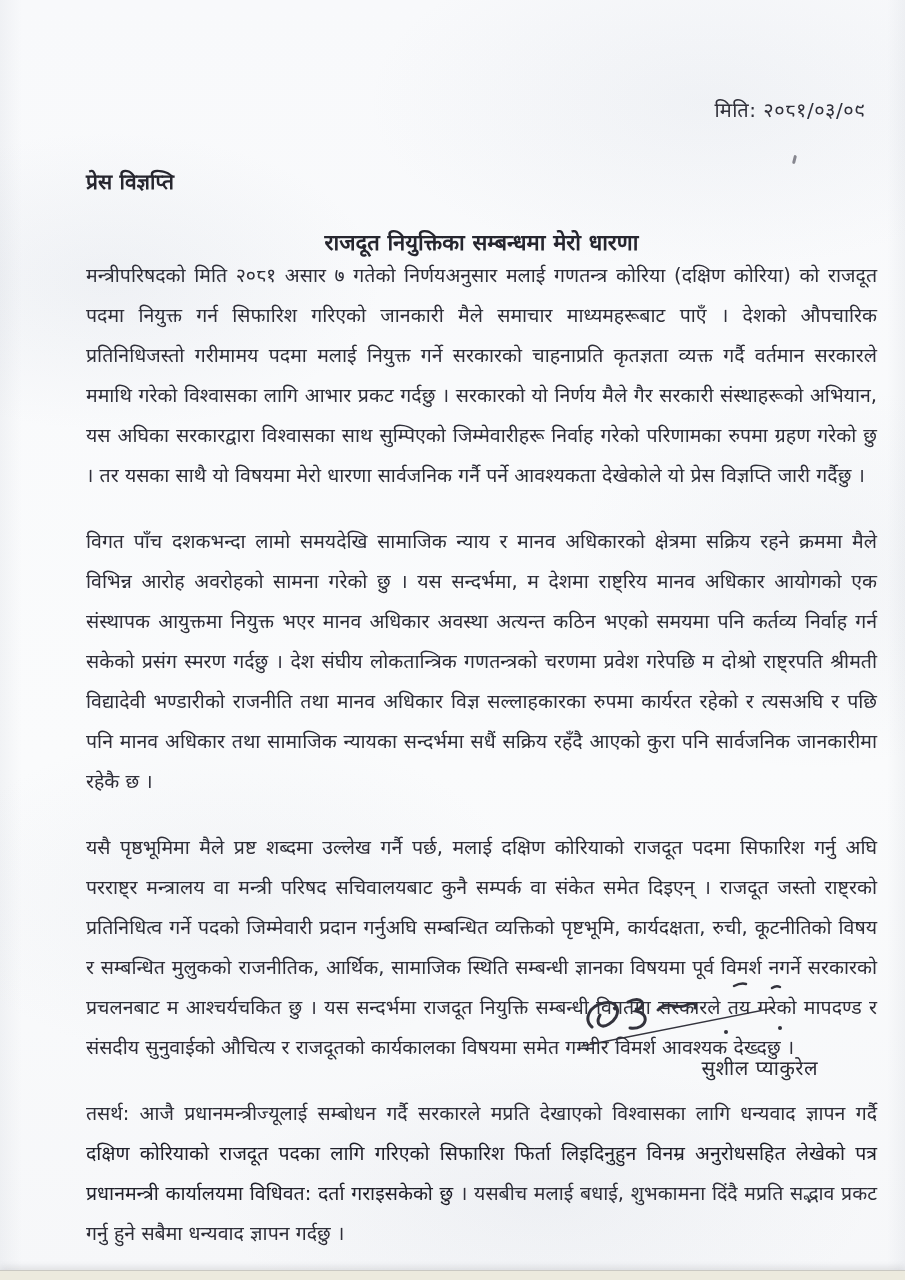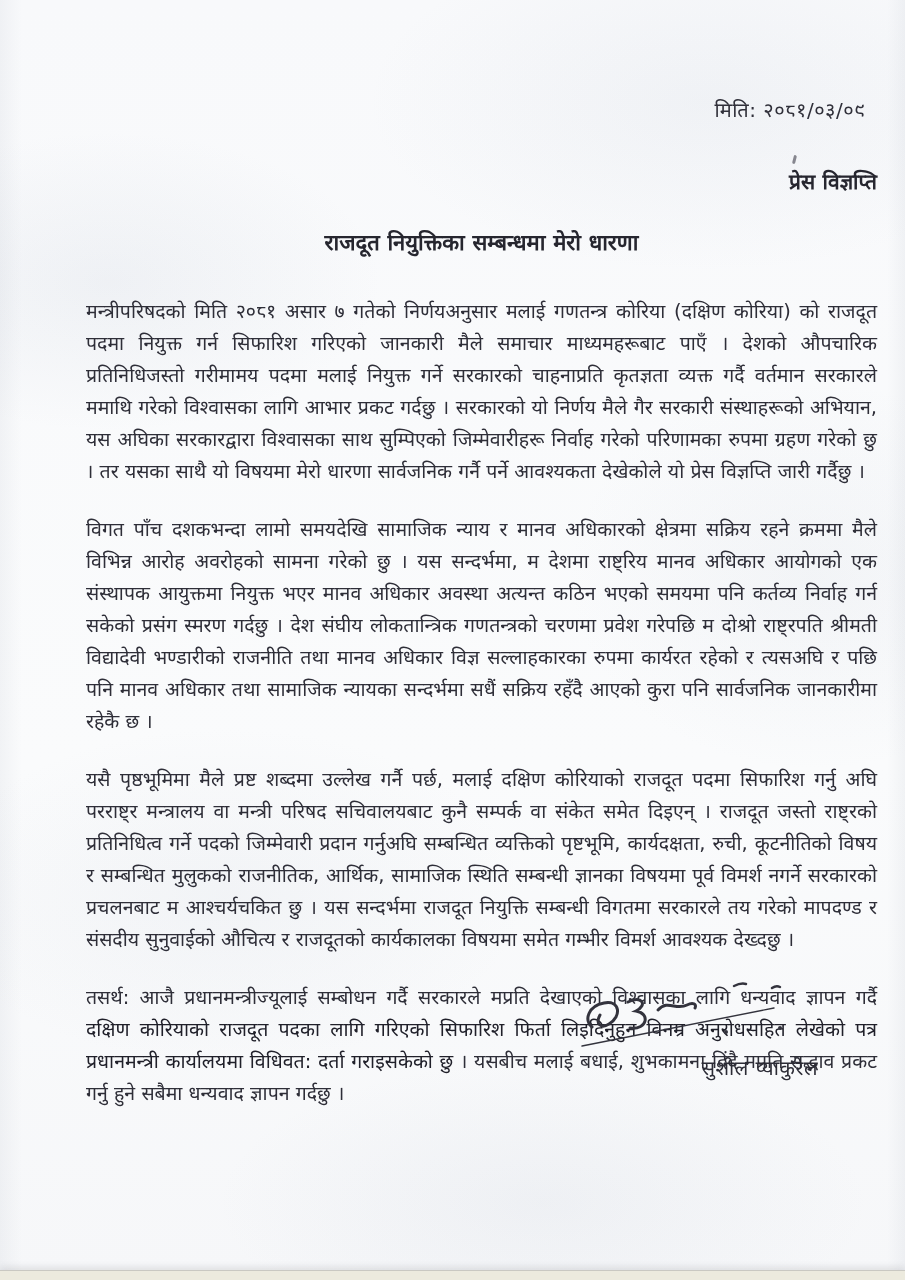--- a/index.html
+++ b/index.html
@@ -31,36 +31,35 @@
   }
   .date-line {
     text-align: right;
     padding-right: 12px;
     font-size: 20px;
     letter-spacing: 0.5px;
     color: #30303a;
   }
   .doc-title {
     margin-top: 44px;
-    text-align: right;
+    text-align: left;
     font-size: 21px;
     font-weight: bold;
     color: #26262f;
   }
   .doc-subtitle {
     margin-top: 31px;
     text-align: center;
     font-size: 22px;
     font-weight: bold;
     color: #26262f;
   }
   .body-block {
-    margin-top: 40px;
     font-size: 19.5px;
-    line-height: 32px;
+    line-height: 40px;
     text-align: justify;
   }
   .para { margin: 0 0 26px 0; }
   .para .bold-seg { font-weight: normal; color: #20202a; }
   .stray-mark {
     position: absolute;
     top: 155px; left: 793px;
     width: 3px; height: 9px;
     background: #6a6a74;
     transform: rotate(14deg);

